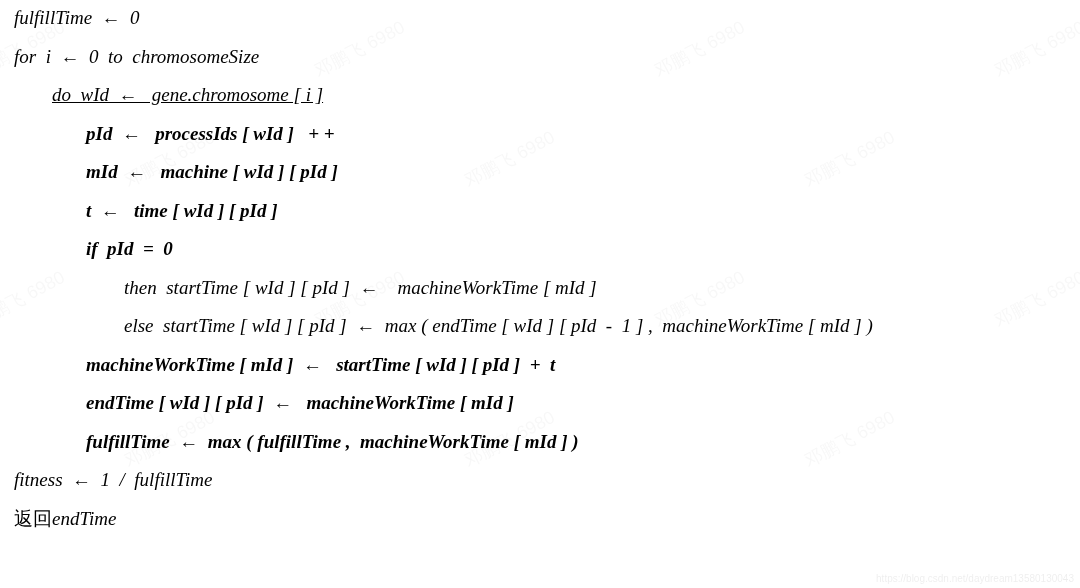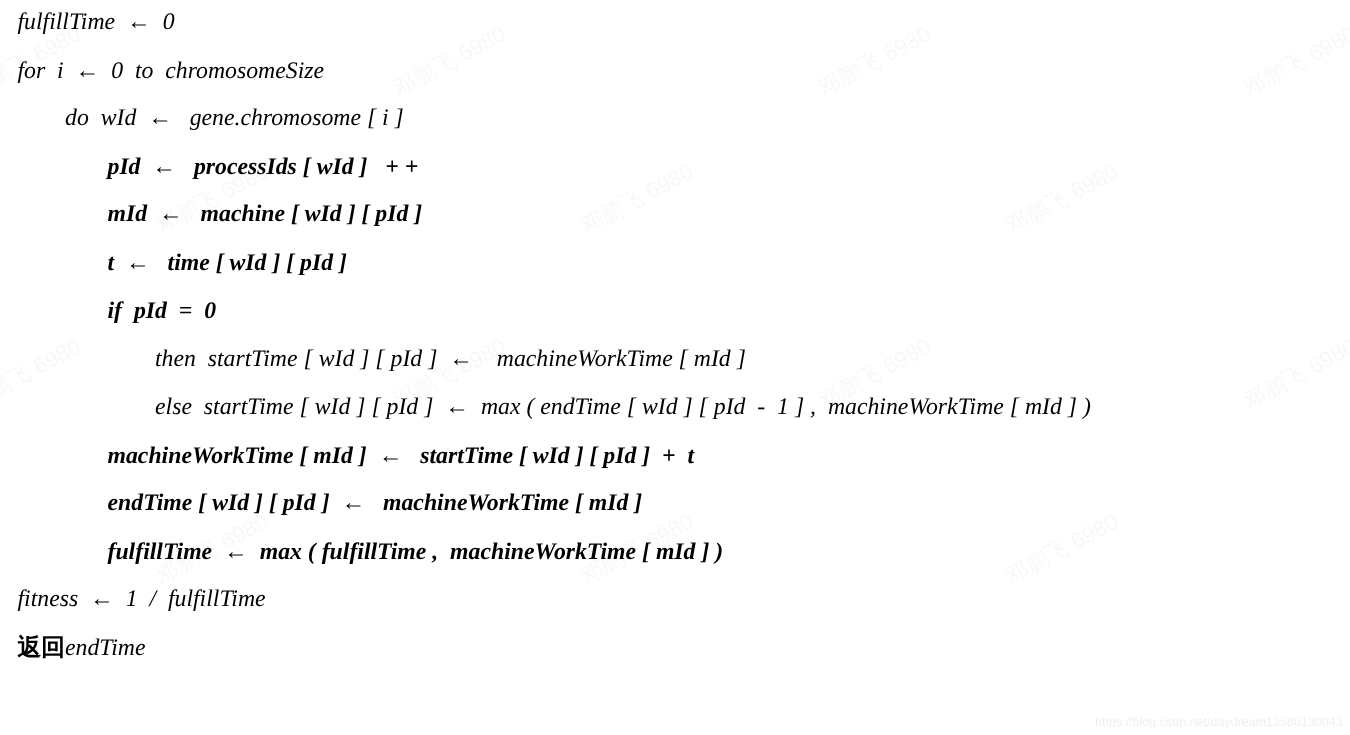--- a/index.html
+++ b/index.html
@@ -17,21 +17,21 @@
       color: #000000;
       padding: 8px 0 0 14px;
       line-height: 1.0;
       position: relative;
       overflow: hidden;
     }
     .line {
       margin-bottom: 19.5px;
       white-space: nowrap;
     }
-    .indent1 { padding-left: 38px; }
+    .indent1 { padding-left: 38px; text-decoration: underline; }
     .indent2 { padding-left: 72px; font-weight: bold; }
     .indent3 { padding-left: 110px; }
     .watermark {
       position: absolute;
       color: rgba(0,0,0,0.03);
       font-style: normal;
       font-family: Arial, sans-serif;
       font-size: 18px;
       transform: rotate(-28deg);
       pointer-events: none;
@@ -39,21 +39,21 @@
     }
     .wm-small {
       position: absolute;
       right: 6px;
       bottom: 4px;
       font-size: 10px;
       font-style: normal;
       color: rgba(0,0,0,0.07);
       font-family: Arial, sans-serif;
     }
-    .cn { font-style: normal; font-weight: bold; }
+    .cn { font-style: normal; }
   </style>
 </head>
 <body>
 
 <div id="wm-container">
     <div class="watermark" style="top: 40px; left: -30px;">邓鹏飞 6980</div>
     <div class="watermark" style="top: 40px; left: 310px;">邓鹏飞 6980</div>
     <div class="watermark" style="top: 40px; left: 650px;">邓鹏飞 6980</div>
     <div class="watermark" style="top: 40px; left: 990px;">邓鹏飞 6980</div>
     <div class="watermark" style="top: 150px; left: 120px;">邓鹏飞 6980</div>

